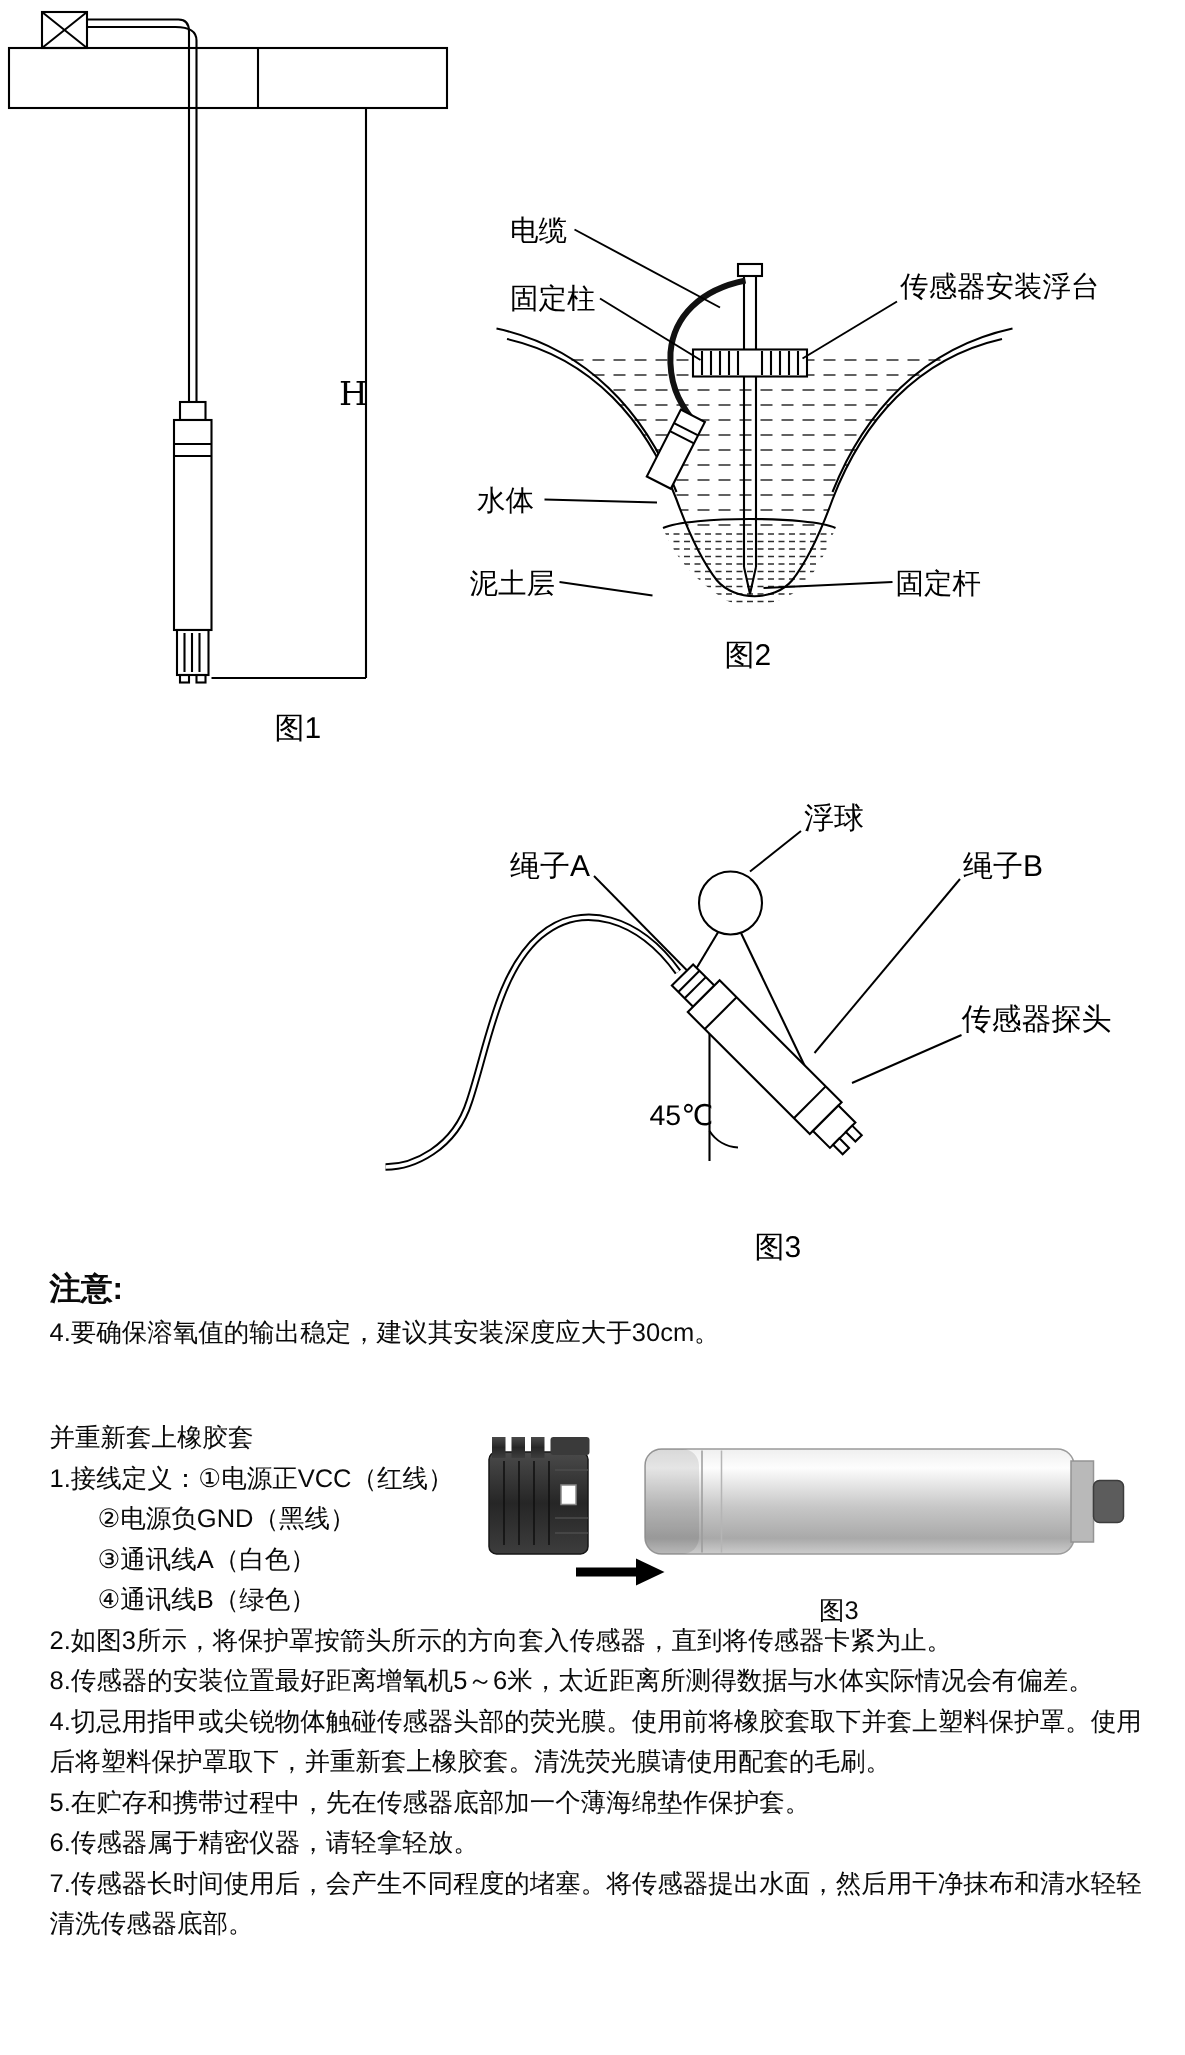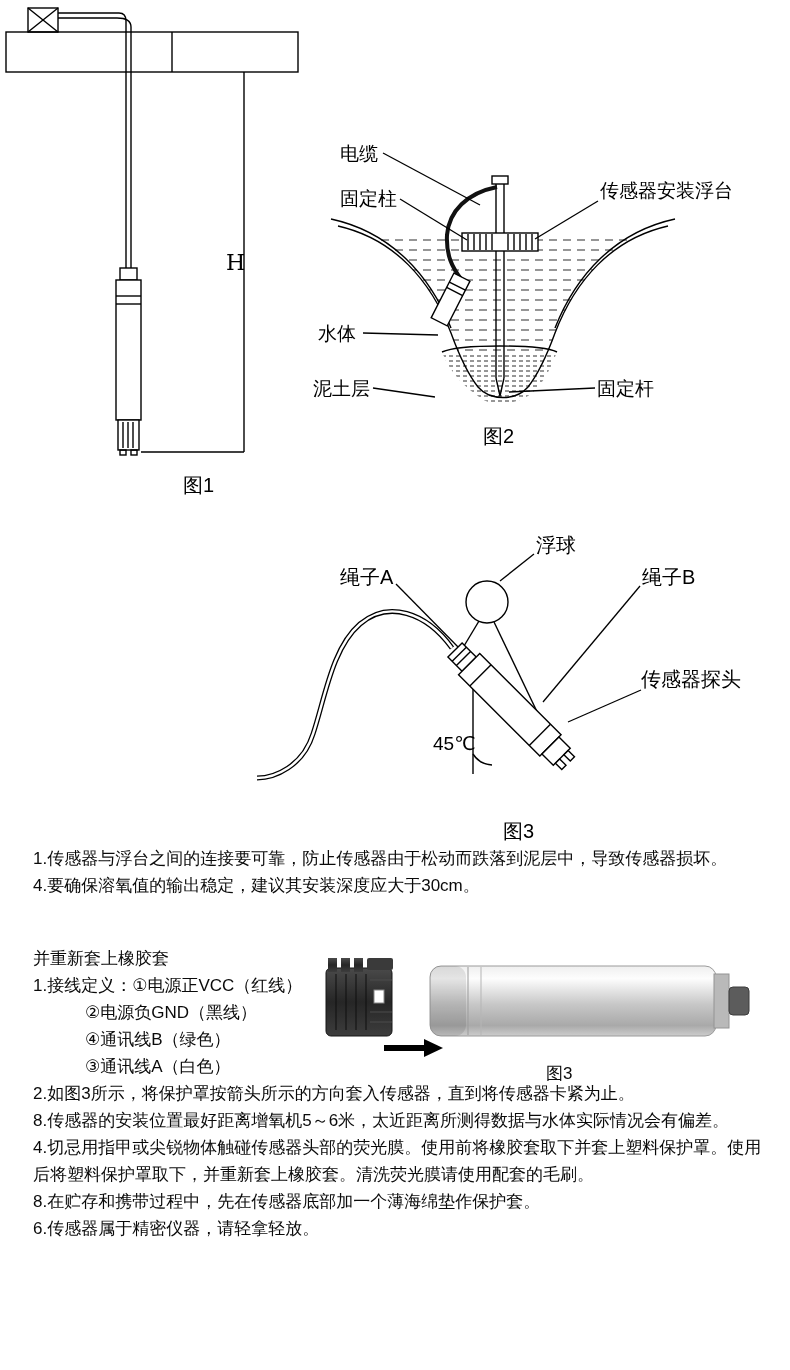--- a/index.html
+++ b/index.html
@@ -15,21 +15,21 @@
   svg .ln rect[fill="#fff"], svg .ln .wfill { fill:#fff; }
   svg .dash line { stroke:#2e2e2e; stroke-width:1.1; stroke-dasharray:8 6; }
   svg .dash2 line { stroke:#2e2e2e; stroke-width:1; stroke-dasharray:4 3; }
   svg .lead { stroke:#000; stroke-width:1.3; }
   .cableOuter { stroke:#000; stroke-width:5; fill:none; }
   .cableInner { stroke:#fff; stroke-width:2.4; fill:none; }
   .serifH { font-family:"DejaVu Serif","Liberation Serif",serif; }
   .text-block { position:absolute; left:33px; width:730px; font-size:17px; line-height:27px; color:#0a0a0a; }
   .notice-title { font-size:21px; font-weight:bold; line-height:30px; }
   .para { }
-  .indent { margin-left:52px; }
+  .indent { margin-left:32px; }
   .caption-div { position:absolute; font-size:17px; color:#0a0a0a; }
 </style>
 </head>
 <body>
 
 <div class="page">
 
   <svg class="abs" style="left:0;top:0" width="310" height="500" viewBox="0 0 310 500">
     <g class="ln">
 
@@ -183,35 +183,36 @@
 
     <text x="306" y="34" font-size="20">浮球</text>
     <text x="110" y="66" font-size="20">绳子A</text>
     <text x="412" y="66" font-size="20">绳子B</text>
     <text x="203" y="232" font-size="19">45℃</text>
     <text x="411" y="168" font-size="20">传感器探头</text>
     <text x="273" y="320" font-size="20">图3</text>
   </svg>
 
   <div class="text-block" style="top:845px">
-    <div class="para">1.传感器与浮台之间的连接要可靠，防止传感器由于松动而跌落到泥层中，导致传感器损坏。</div>
+    <div class="notice-title">注意:</div>
     <div class="para">4.要确保溶氧值的输出稳定，建议其安装深度应大于30cm。</div>
   </div>
 
   <div class="text-block" style="top:945px">
     <div class="para">并重新套上橡胶套</div>
     <div class="para">1.接线定义：①电源正VCC（红线）</div>
     <div class="para indent">②电源负GND（黑线）</div>
+    <div class="para indent">③通讯线A（白色）</div>
     <div class="para indent">④通讯线B（绿色）</div>
-    <div class="para indent">③通讯线A（白色）</div>
     <div class="para">2.如图3所示，将保护罩按箭头所示的方向套入传感器，直到将传感器卡紧为止。</div>
     <div class="para">8.传感器的安装位置最好距离增氧机5～6米，太近距离所测得数据与水体实际情况会有偏差。</div>
     <div class="para">4.切忌用指甲或尖锐物体触碰传感器头部的荧光膜。使用前将橡胶套取下并套上塑料保护罩。使用后将塑料保护罩取下，并重新套上橡胶套。清洗荧光膜请使用配套的毛刷。</div>
-    <div class="para">8.在贮存和携带过程中，先在传感器底部加一个薄海绵垫作保护套。</div>
+    <div class="para">5.在贮存和携带过程中，先在传感器底部加一个薄海绵垫作保护套。</div>
     <div class="para">6.传感器属于精密仪器，请轻拿轻放。</div>
+    <div class="para">7.传感器长时间使用后，会产生不同程度的堵塞。将传感器提出水面，然后用干净抹布和清水轻轻清洗传感器底部。</div>
   </div>
 
   <svg class="abs" style="left:318px;top:950px" width="445" height="112" viewBox="0 0 445 112">
     <defs>
       <linearGradient id="cyl" x1="0" y1="0" x2="0" y2="1">
         <stop offset="0" stop-color="#efefef"></stop>
         <stop offset="0.18" stop-color="#fdfdfd"></stop>
         <stop offset="0.55" stop-color="#c7c7c7"></stop>
         <stop offset="0.85" stop-color="#a9a9a9"></stop>
         <stop offset="1" stop-color="#cdcdcd"></stop>

